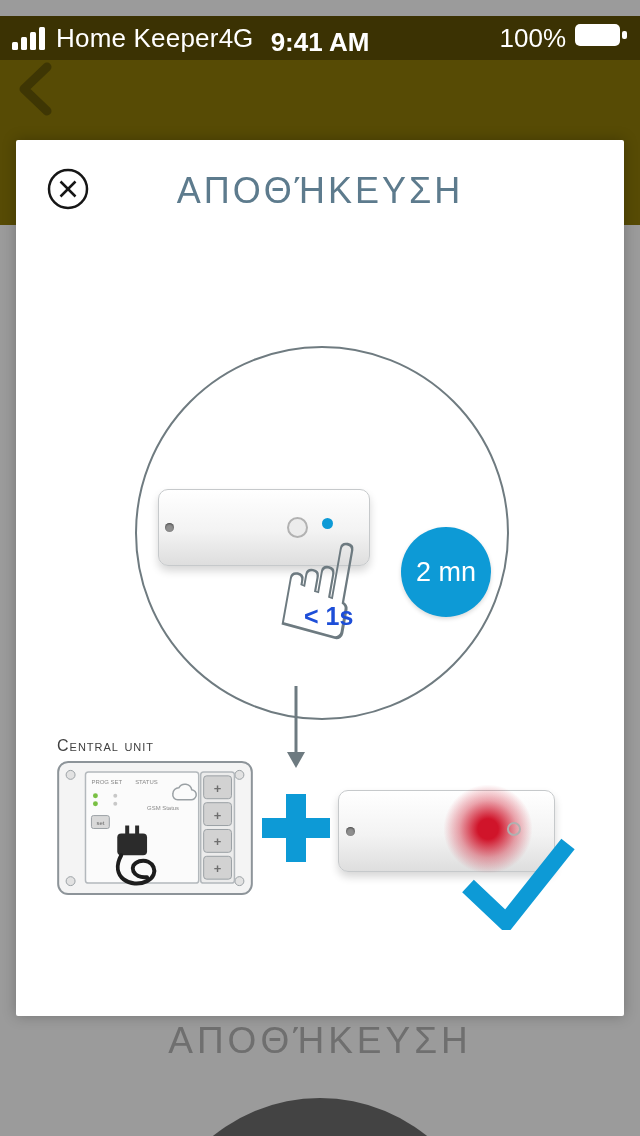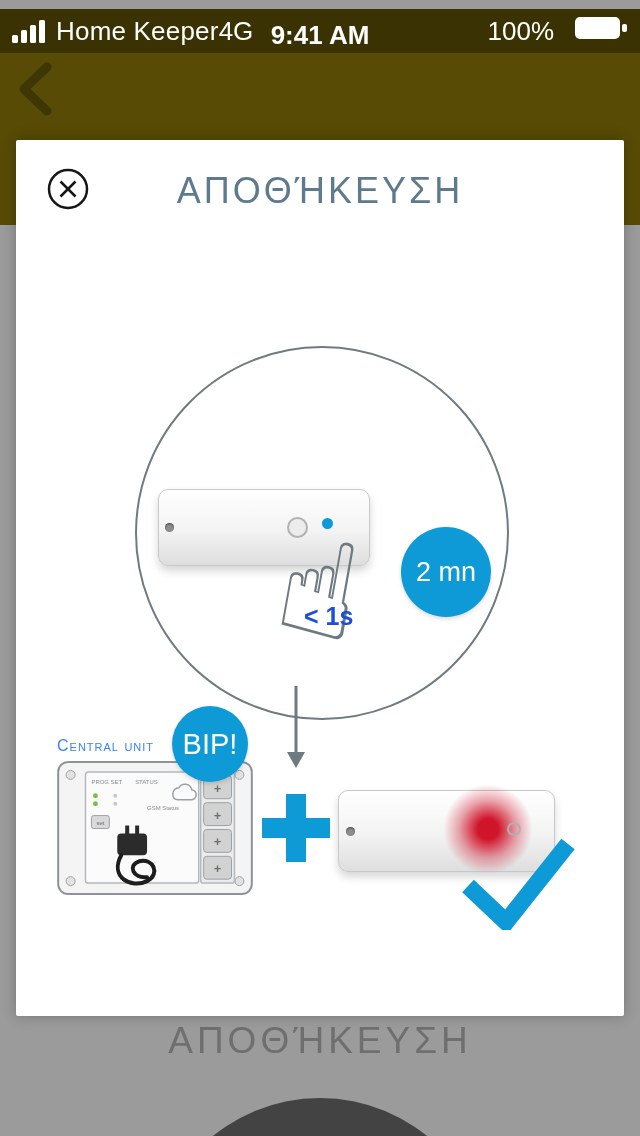--- a/index.html
+++ b/index.html
@@ -4,31 +4,31 @@
 <style>
   html,body{margin:0;padding:0;background:#222;}
   #screen{
     position:relative;width:640px;height:1136px;overflow:hidden;
     font-family:"Liberation Sans", sans-serif;
     background:#9b9b9b;
     -webkit-user-select:none;user-select:none;
   }
   
   .status-bar{
-    position:absolute;left:0;top:9px;width:640px;height:44px;
+    position:absolute;left:0;top:16px;width:640px;height:44px;
     background:#3b3203;color:#fff;display:flex;align-items:center;
     box-sizing:border-box;padding:16px 12px;z-index:40;font-size:26px;
   }
   .status-bar .sig{margin-right:8px;display:flex;align-items:center;}
   .status-bar .carrier{letter-spacing:0.2px;}
   .status-bar .net{}
   .status-bar .time{
     position:absolute;left:0;right:0;text-align:center;font-weight:bold;margin-top:8px;
   }
-  .status-bar .right{margin-left:auto;display:flex;align-items:center;gap:20px;}
+  .status-bar .right{margin-left:auto;display:flex;align-items:center;gap:8px;}
   
   .app-header{
     position:absolute;left:0;top:44px;width:640px;height:181px;
     background:#574b05;z-index:5;
   }
   .back-btn{position:absolute;left:16px;top:18px;width:40px;height:54px;cursor:pointer;}
   
   .dim-bg{
     position:absolute;left:0;top:225px;width:640px;height:911px;
     background:#9b9b9b;z-index:4;
@@ -88,21 +88,21 @@
   .badge{
     position:absolute;border-radius:50%;background:#0d9ad6;color:#fff;
     display:flex;align-items:center;justify-content:center;font-weight:normal;
     box-shadow:0 2px 4px rgba(0,0,0,0.15);
   }
   .badge-2mn{left:385px;top:387px;width:90px;height:90px;font-size:27px;z-index:3;}
   .badge-bip{left:156px;top:566px;width:76px;height:76px;font-size:29px;z-index:3;}
   .arrow-down{position:absolute;left:268px;top:546px;}
   
   .cu-label{
-    position:absolute;left:41px;top:597px;font-size:16px;color:#3b82f6;
+    position:absolute;left:41px;top:597px;font-size:16px;color:#404040;
     font-variant:small-caps;letter-spacing:1px;
   }
   .cu-illu{position:absolute;left:39px;top:616px;width:200px;height:144px;}
   
   .plus{position:absolute;left:246px;top:654px;width:68px;height:68px;}
   .plus .h{position:absolute;left:0;top:24px;width:68px;height:20px;background:#0d9ad6;}
   .plus .v{position:absolute;left:24px;top:0;width:20px;height:68px;background:#0d9ad6;}
   .check{position:absolute;left:440px;top:690px;z-index:3;}
 </style>
 </head>
@@ -210,21 +210,20 @@
         <text x="92" y="54" font-size="6" fill="#8a8a8a" font-family="Liberation Sans, sans-serif">GSM Status</text>
         <rect x="36" y="60" width="18" height="13" rx="2" fill="#d9d9d9" stroke="#9aa0a4"></rect>
         <text x="45" y="69" font-size="6" fill="#666" text-anchor="middle" font-family="Liberation Sans, sans-serif">set</text>
         <rect x="70" y="70" width="4" height="9" fill="#2b2b2b"></rect>
         <rect x="80" y="70" width="4" height="9" fill="#2b2b2b"></rect>
         <rect x="62" y="78" width="30" height="22" rx="4" fill="#2b2b2b"></rect>
         <path d="M66 100 c-12 22 10 34 26 26 c14 -7 6 -24 -8 -20 c-12 4 -6 18 8 16" fill="none" stroke="#1d1d1d" stroke-width="4" stroke-linecap="round"></path>
       </svg>
     </span>
 
-    <span class="badge badge-bip">BIP!</span>
 
     <span class="plus">
       <span class="h"></span>
         <span class="v"></span>
     </span>
 
     <div class="device device2">
       <span class="dev-hole" style="left:7px;top:36px;"></span>
       <span class="led-glow"></span>
       <span class="dev-ring"></span>

